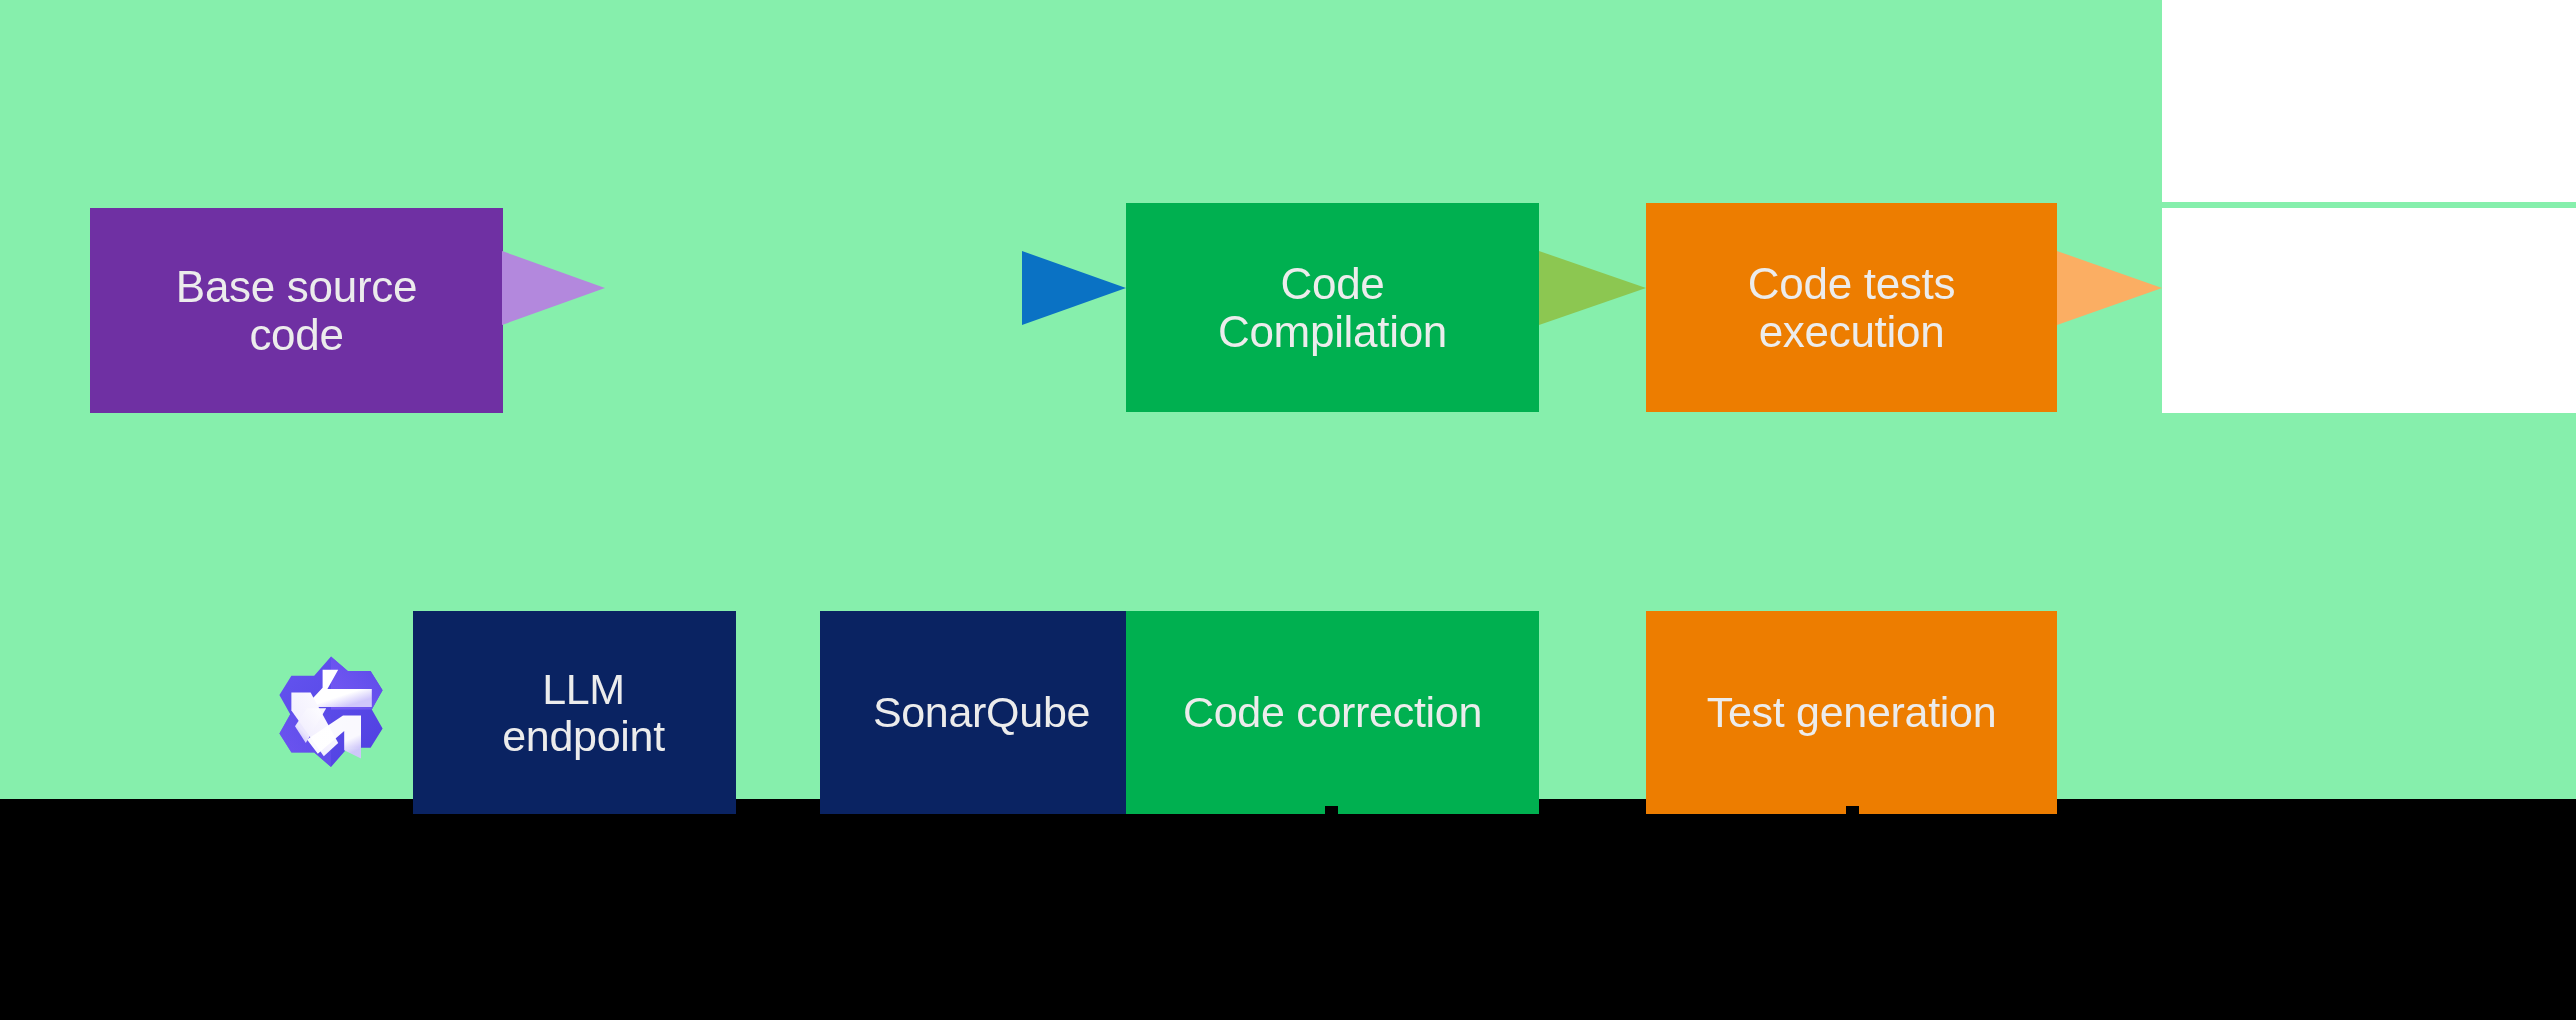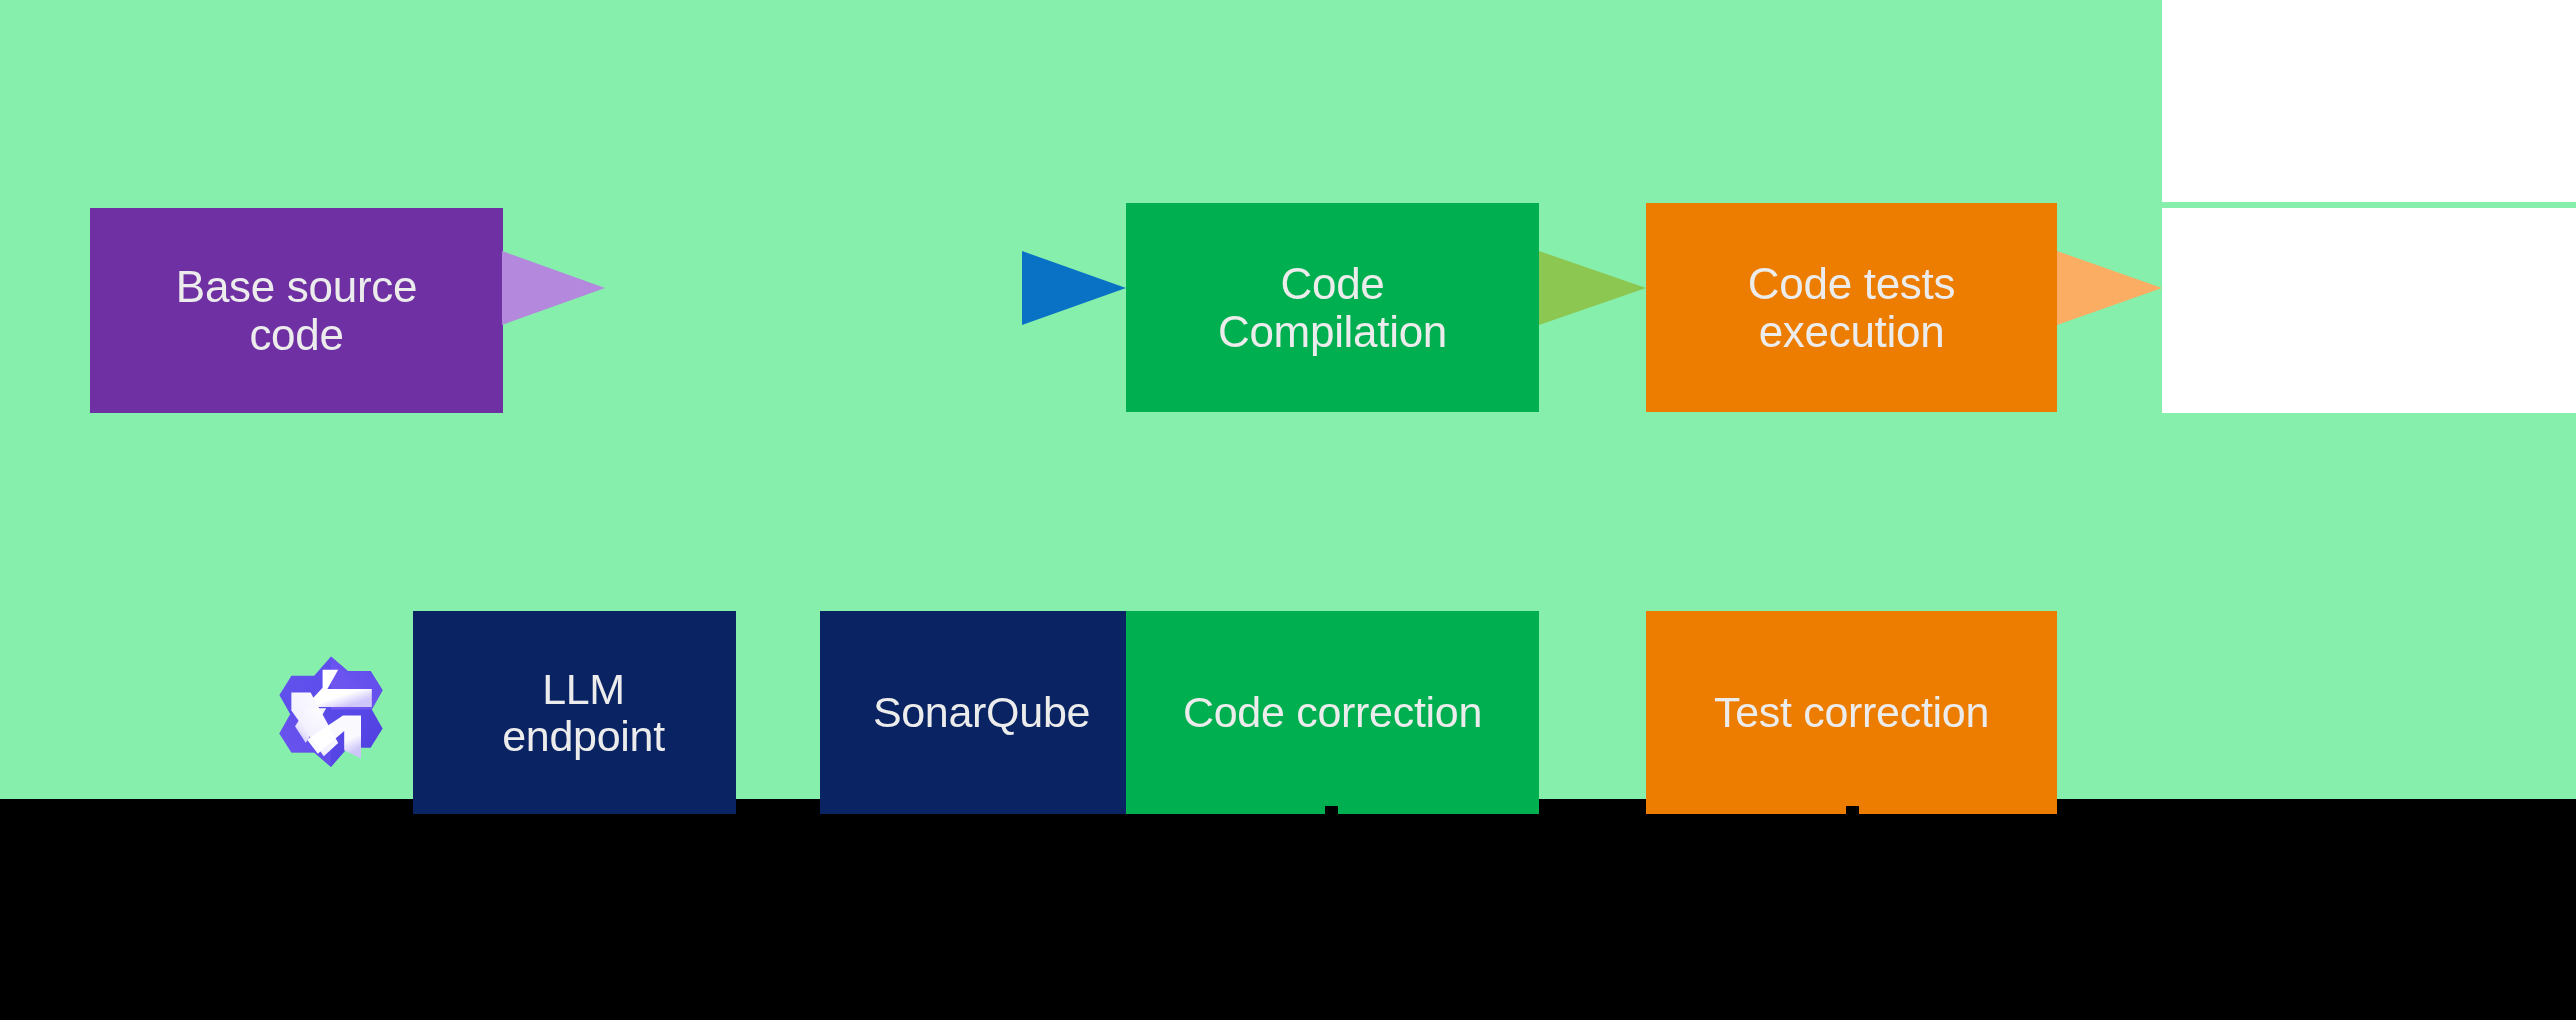--- a/index.html
+++ b/index.html
@@ -191,20 +191,20 @@
 
   <div class="node n-sonar fs-med">
     <span class="label">SonarQube</span>
   </div>
 
   <div class="node n-codecorr fs-med">
     <span class="label">Code correction</span>
   </div>
 
   <div class="node n-testcorr fs-med">
-    <span class="label">Test correction</span>
+    <span class="label">Test generation</span>
   </div>
 
   <div class="notch notch-code"></div>
   <div class="notch notch-test"></div>
 
 </div>
 
 
 </body></html>

